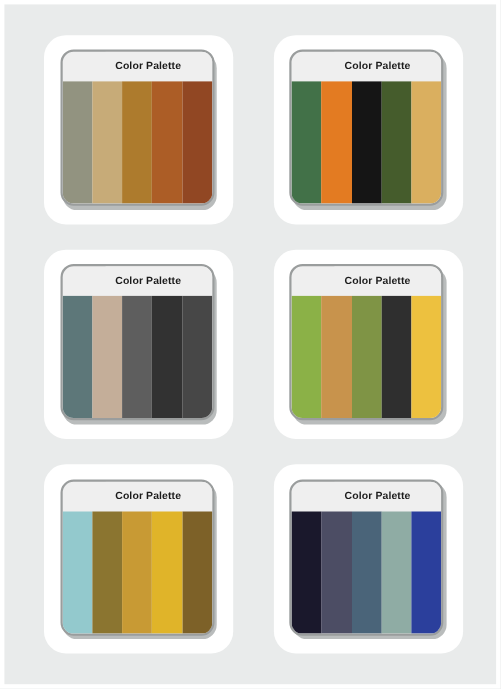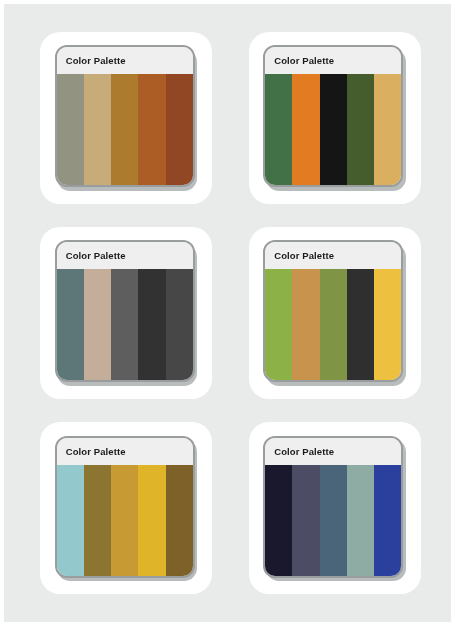--- a/index.html
+++ b/index.html
@@ -75,20 +75,21 @@
     position: relative;
     width: 140px;
     height: 142px;
     margin-left: -3px;
     margin-top: -3px;
     border: 2px solid #9a9d9d;
     border-radius: 12px;
     background: #efefef;
     overflow: hidden;
     box-sizing: border-box;
+    padding-left: 39px;
   }
 
   .panel-title {
     height: 27px;
     line-height: 27px;
     padding-left: 9px;
     font-size: 9.5px;
     font-weight: bold;
     color: #1b1b1b;
     letter-spacing: 0.1px;

